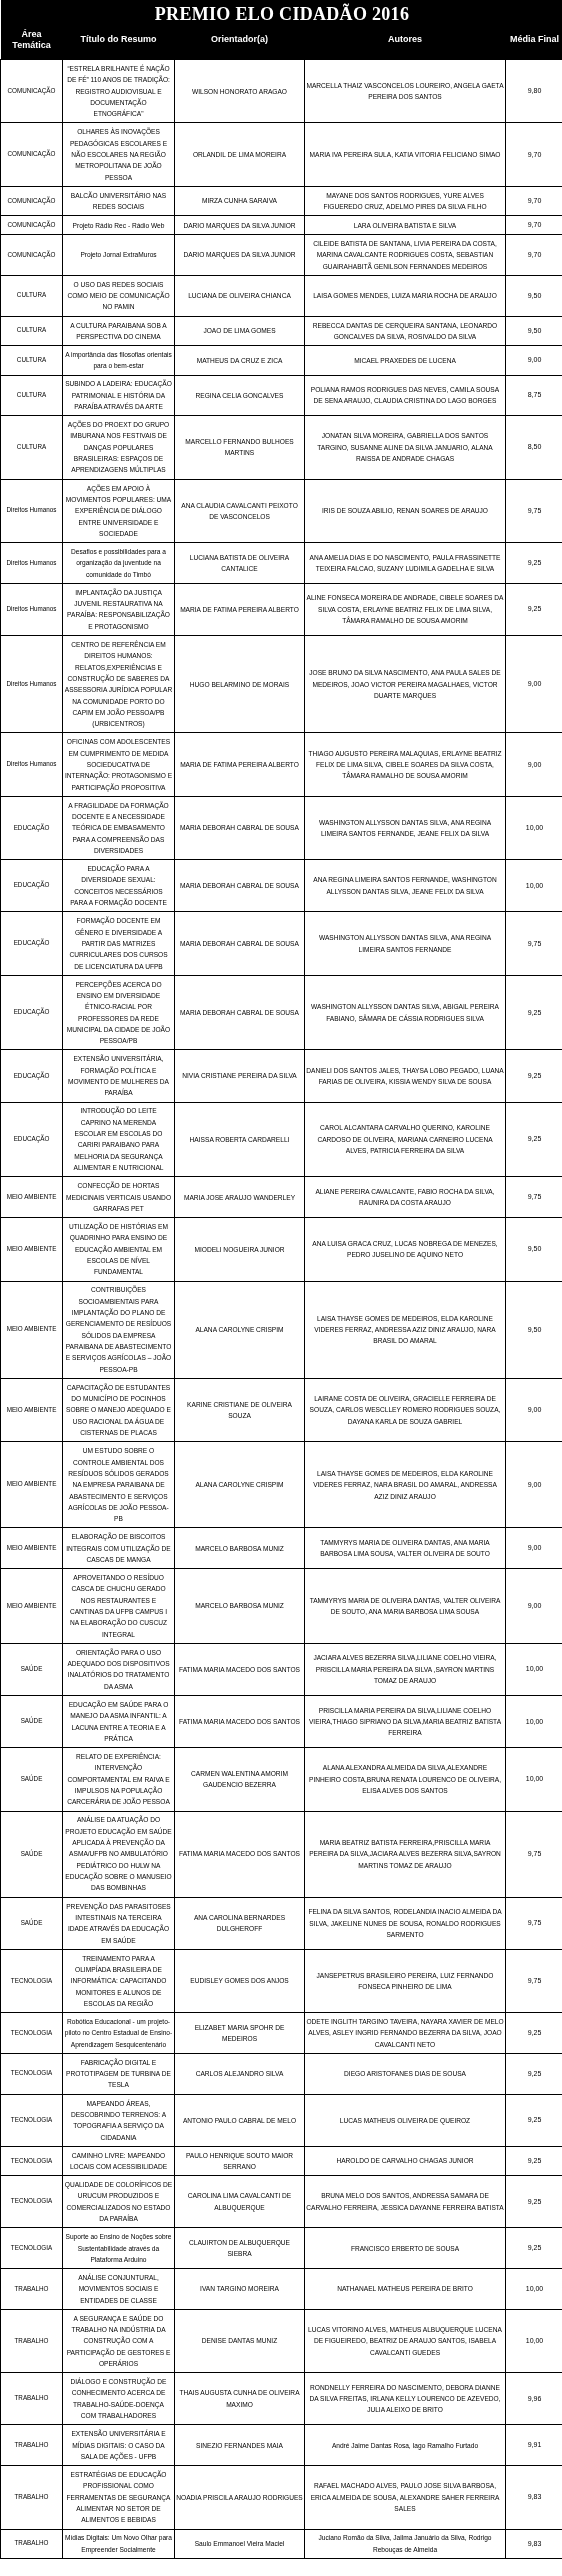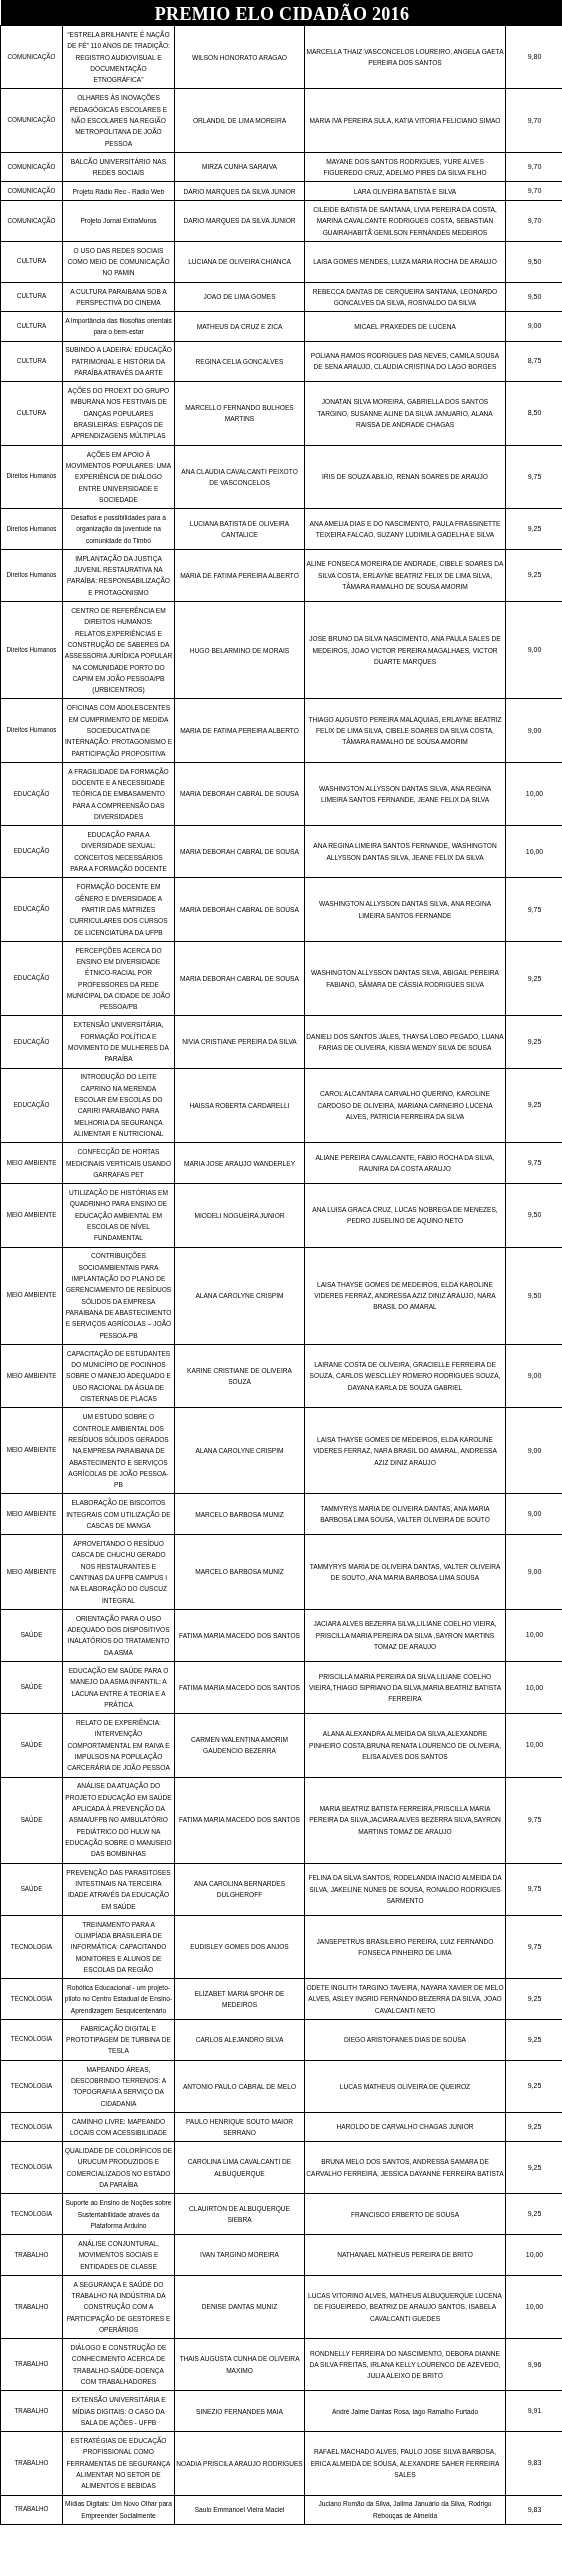--- a/index.html
+++ b/index.html
@@ -36,20 +36,27 @@
       <col style="width:62px">
       <col style="width:112px">
       <col style="width:130px">
       <col style="width:201px">
       <col style="width:58px">
     </colgroup>
     <thead>
       <tr class="title-row">
         <th colspan="5">PREMIO ELO CIDADÃO 2016</th>
       </tr>
+      <tr class="header-row">
+        <th>Área Temática</th>
+        <th>Título do Resumo</th>
+        <th>Orientador(a)</th>
+        <th>Autores</th>
+        <th>Média Final</th>
+      </tr>
     </thead>
     <tbody>
         <tr>
           <td class="area">COMUNICAÇÃO</td>
           <td class="titulo">“ESTRELA BRILHANTE É NAÇÃO DE FÉ” 110 ANOS DE TRADIÇÃO: REGISTRO AUDIOVISUAL E DOCUMENTAÇÃO ETNOGRÁFICA"</td>
           <td class="orientador">WILSON HONORATO ARAGAO</td>
           <td class="autores">MARCELLA THAIZ VASCONCELOS LOUREIRO, ANGELA GAETA PEREIRA DOS SANTOS</td>
           <td class="media">9,80</td>
         </tr>
         <tr>

